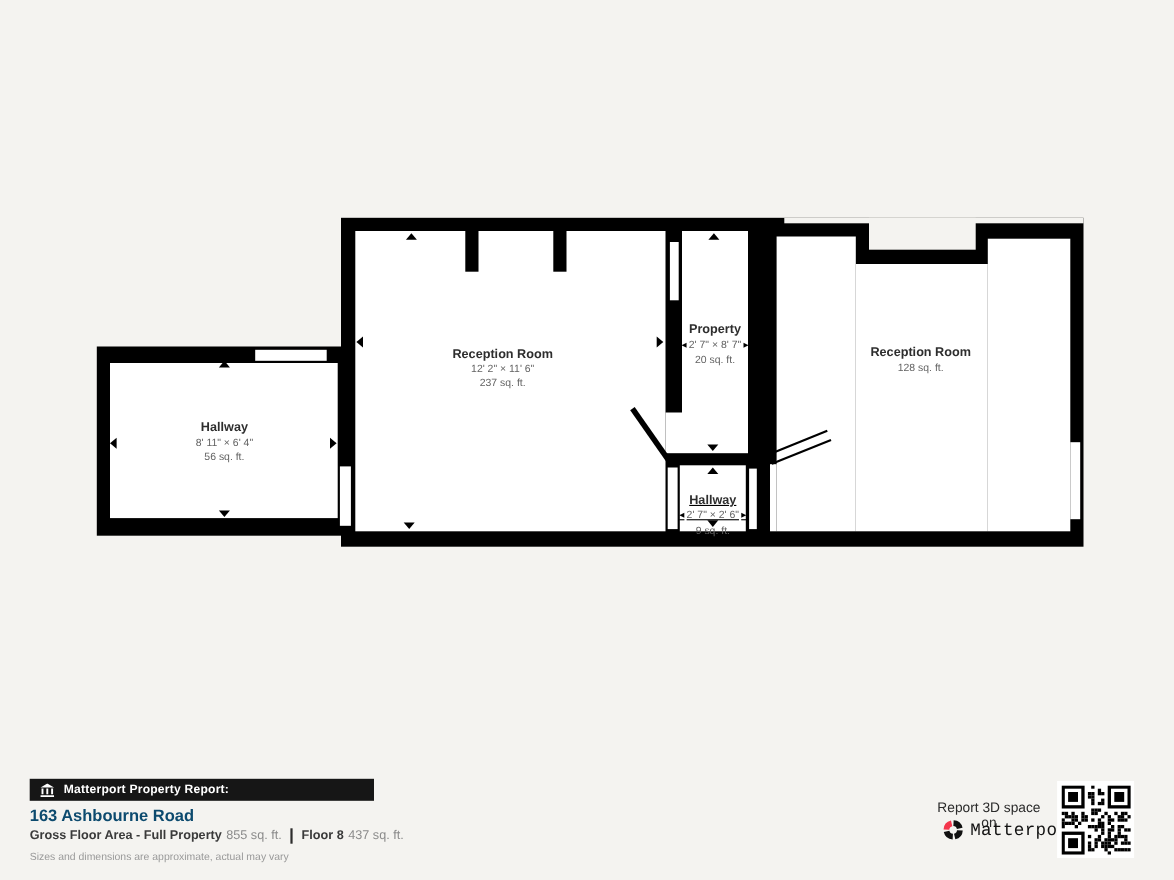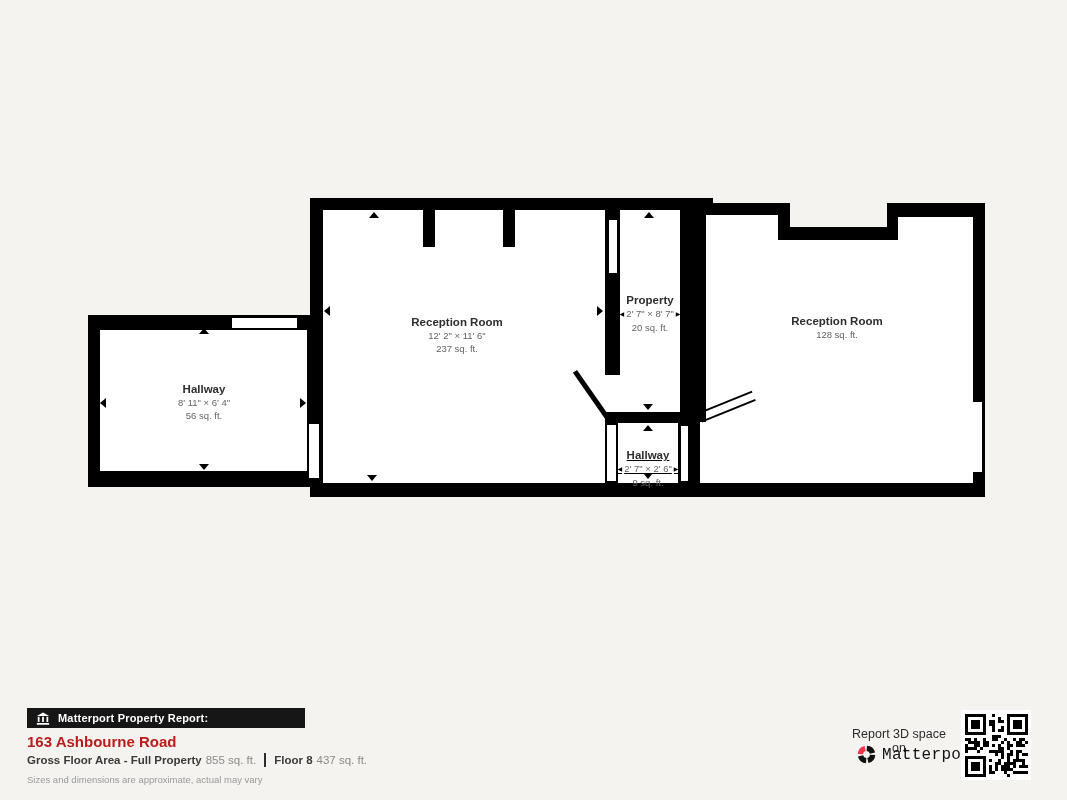--- a/index.html
+++ b/index.html
@@ -19,24 +19,24 @@
   
   .room-label{position:absolute;transform:translateX(-50%);text-align:center;white-space:nowrap;}
   .room-name{font-size:11.5px;font-weight:bold;color:#2e2e2e;line-height:14px;}
   .room-dims{font-size:9.5px;color:#636363;line-height:13px;}
   .room-area{font-size:9.5px;color:#636363;line-height:13px;}
   .dim-arrow{font-size:6px;color:#000;vertical-align:1px;padding:0 2px;}
   
   .leaf{position:absolute;background:#000;}
   .leaf-double{position:absolute;background:transparent;border-top:2px solid #000;border-bottom:2px solid #000;}
   
-  .banner{position:absolute;left:27px;top:708px;width:278px;height:20px;background:#161616;
+  .banner{position:absolute;left:27px;top:708px;width:313px;height:20px;background:#161616;
           display:flex;align-items:center;padding-left:9px;box-sizing:border-box;}
   .banner-label{color:#fff;font-size:11px;font-weight:bold;margin-left:8px;letter-spacing:.2px;}
-  .address{position:absolute;left:27px;top:733px;font-size:15px;font-weight:bold;color:#b91c1c;}
+  .address{position:absolute;left:27px;top:733px;font-size:15px;font-weight:bold;color:#0c4a6e;}
   .arealine{position:absolute;left:27px;top:753px;display:flex;align-items:center;font-size:11.5px;}
   .arealine .lbl{font-weight:bold;color:#3a3a3a;}
   .arealine .val{color:#8b8b8b;margin-left:4px;}
   .vsep{display:inline-block;width:0;height:14px;border-left:2px solid #2c2c2c;margin:0 8px;}
   .disclaimer{position:absolute;left:27px;top:774px;font-size:9.5px;color:#999;}
   .visit{position:absolute;left:849px;top:727px;width:100px;text-align:center;font-size:12.5px;color:#2b2b2b;}
   .logo-row{position:absolute;left:856px;top:744px;display:flex;align-items:center;}
   .wordmark{font-family:Liberation Mono, monospace;font-size:16px;color:#121212;letter-spacing:.3px;margin-left:5px;}
   .brand-mark{font-size:6px;color:#121212;vertical-align:7px;margin-left:1px;}
   .qr-box{position:absolute;left:961px;top:710px;width:70px;height:70px;background:#fff;

